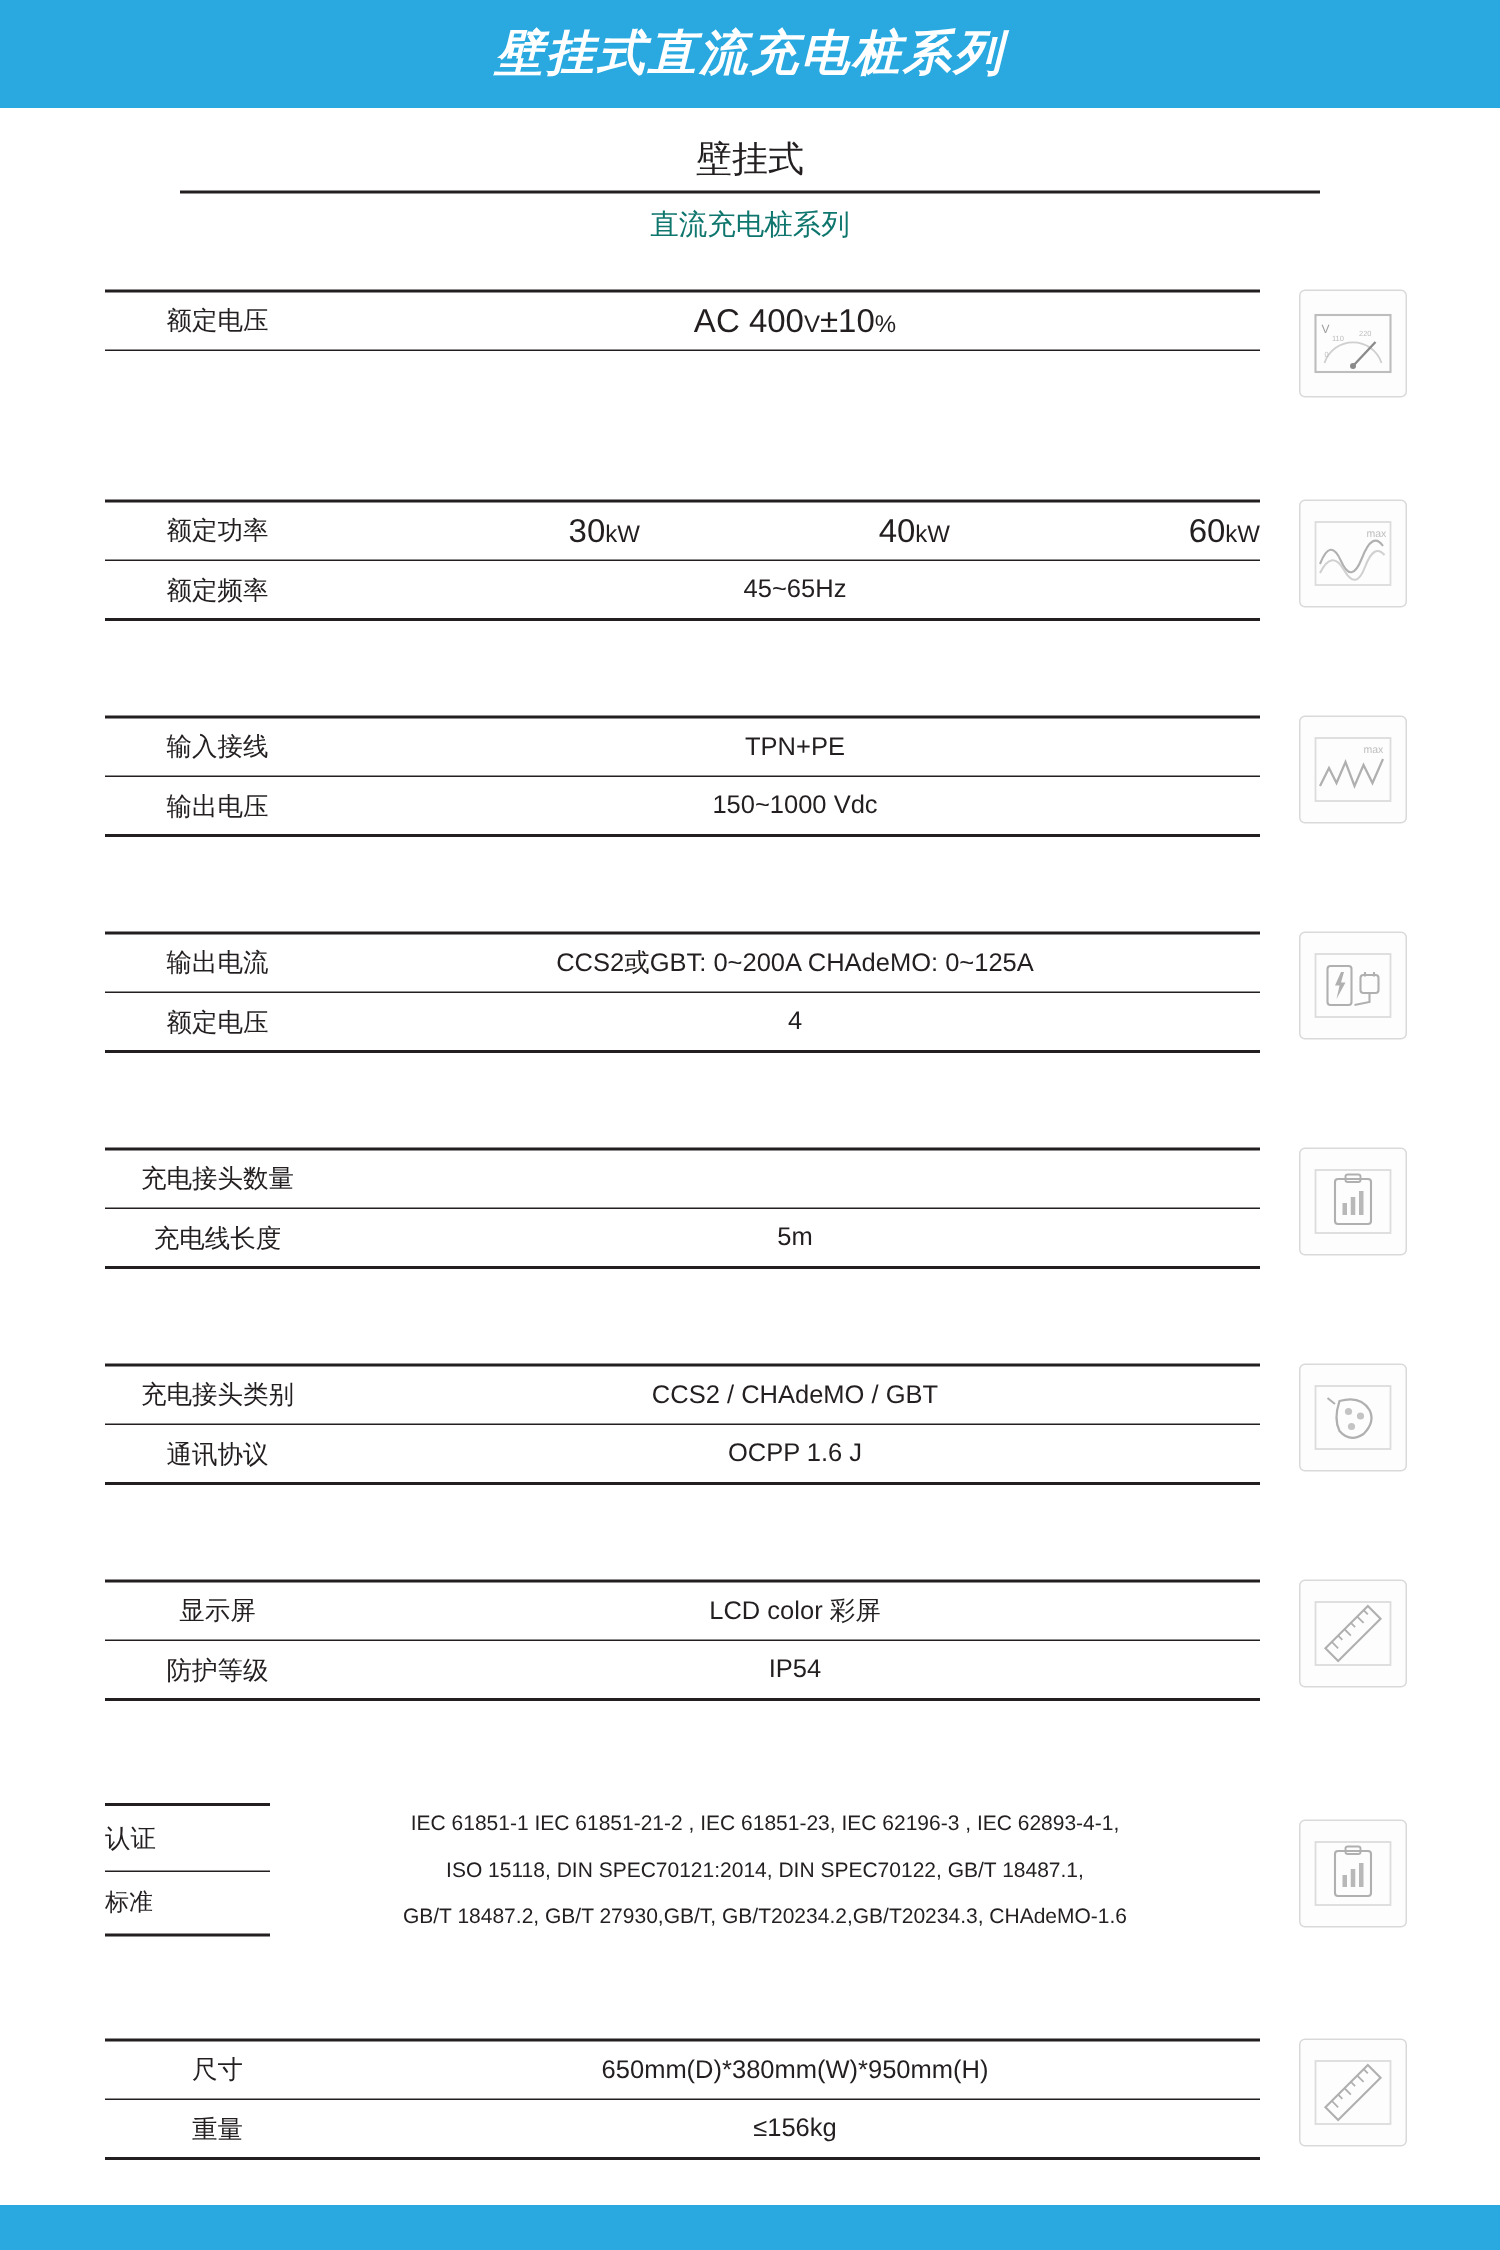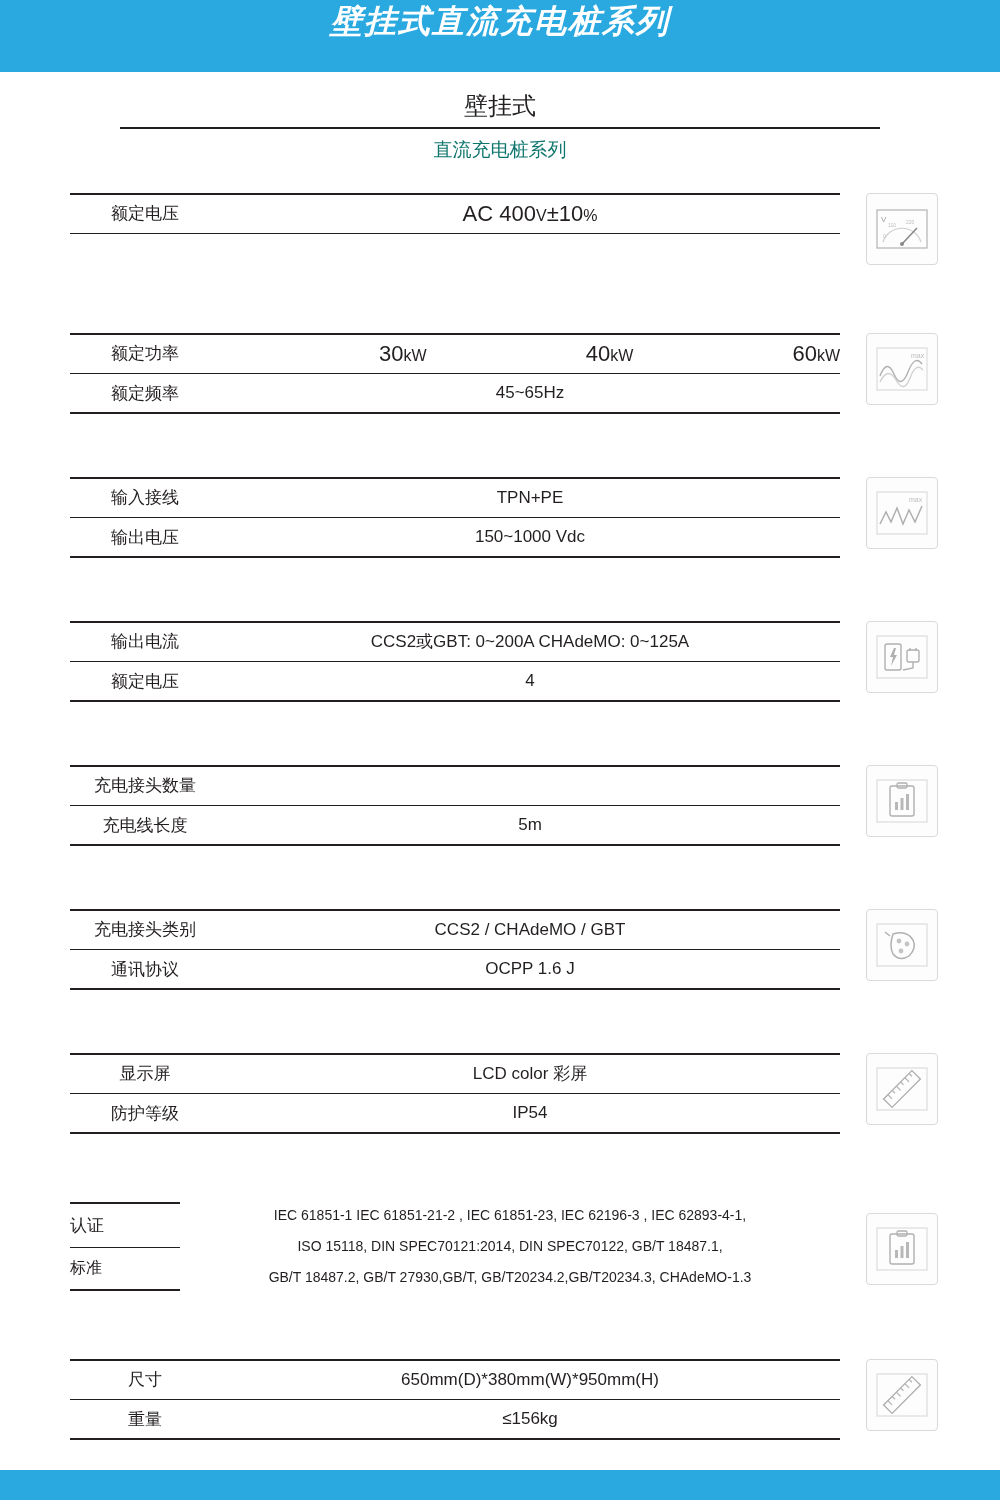--- a/index.html
+++ b/index.html
@@ -19,21 +19,21 @@
     width: 1000px;
     height: 1500px;
     position: relative;
     box-sizing: border-box;
   }
   
   .header {
     height: 72px;
     background: #29a9e0;
     display: flex;
-    align-items: flex-start;
+    align-items: center;
     justify-content: center;
   }
   .header-title {
     color: #ffffff;
     font-size: 32px;
     font-weight: bold;
     font-style: italic;
     letter-spacing: 2px;
   }
   
@@ -350,21 +350,21 @@
       <div style="width:110px; flex:0 0 110px; display:flex; flex-direction:column; justify-content:center;">
         <div class="hline-lab"></div>
         <div class="cert-lab-row" style="font-size:17px;">认证</div>
         <div class="hline-lab"></div>
         <div class="cert-lab-row" style="text-align:left; font-size:16px;">标准</div>
         <div class="hline-lab"></div>
       </div>
       <div style="flex:1 1 auto; display:flex; flex-direction:column; justify-content:center;">
         <div class="cert-text">IEC 61851-1 IEC 61851-21-2 , IEC 61851-23, IEC 62196-3 , IEC 62893-4-1,</div>
         <div class="cert-text" style="padding:0;">ISO 15118, DIN SPEC70121:2014, DIN SPEC70122, GB/T 18487.1,</div>
-        <div class="cert-text">GB/T 18487.2, GB/T 27930,GB/T, GB/T20234.2,GB/T20234.3, CHAdeMO-1.3</div>
+        <div class="cert-text">GB/T 18487.2, GB/T 27930,GB/T, GB/T20234.2,GB/T20234.3, CHAdeMO-1.6</div>
       </div>
     </div>
     <div class="icon-box" style="top:16px;">
       <svg width="58" height="58" viewBox="0 0 58 58">
         <rect x="4" y="8" width="50" height="42" fill="none" stroke="#dcdcdc" stroke-width="1.2"></rect>
         <rect x="17" y="14" width="24" height="30" rx="2" fill="none" stroke="#b0b0b0" stroke-width="1.4"></rect>
         <rect x="24" y="11" width="10" height="5" rx="1.5" fill="none" stroke="#b0b0b0" stroke-width="1.3"></rect>
         <rect x="22" y="30" width="3" height="8" fill="#b8b8b8"></rect>
         <rect x="27.5" y="26" width="3" height="12" fill="#b8b8b8"></rect>
         <rect x="33" y="22" width="3" height="16" fill="#b8b8b8"></rect>

